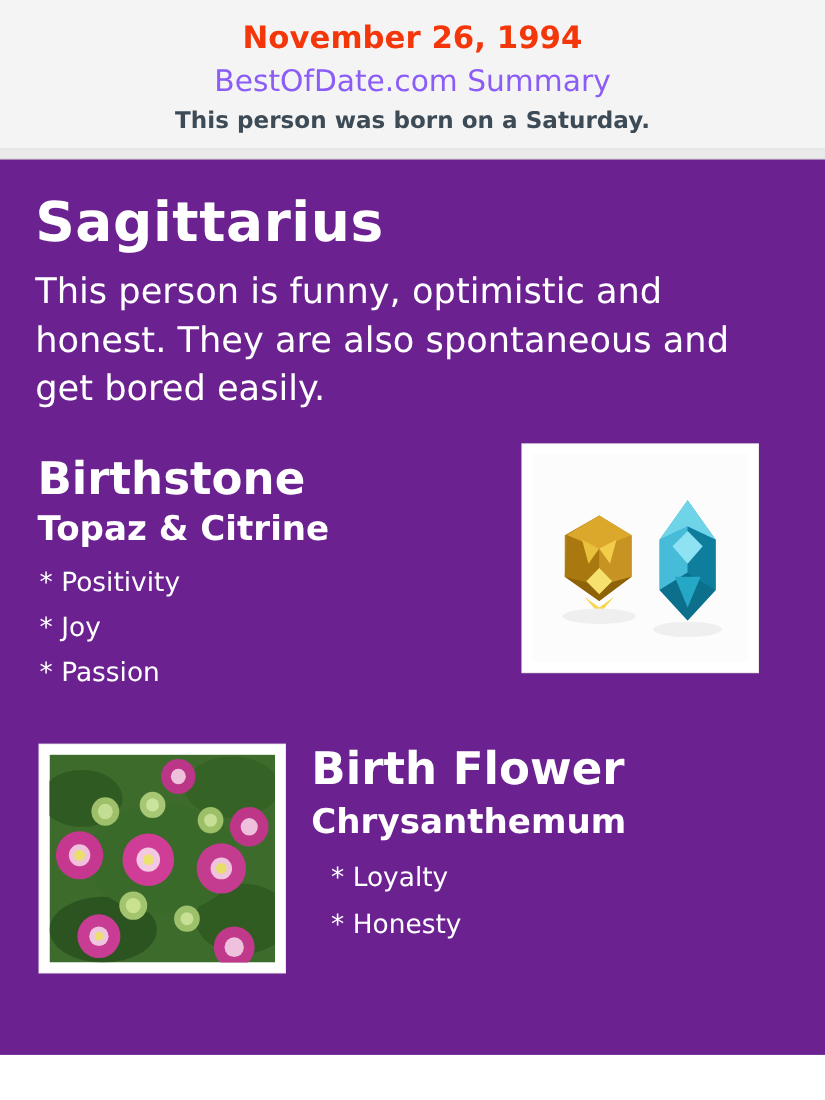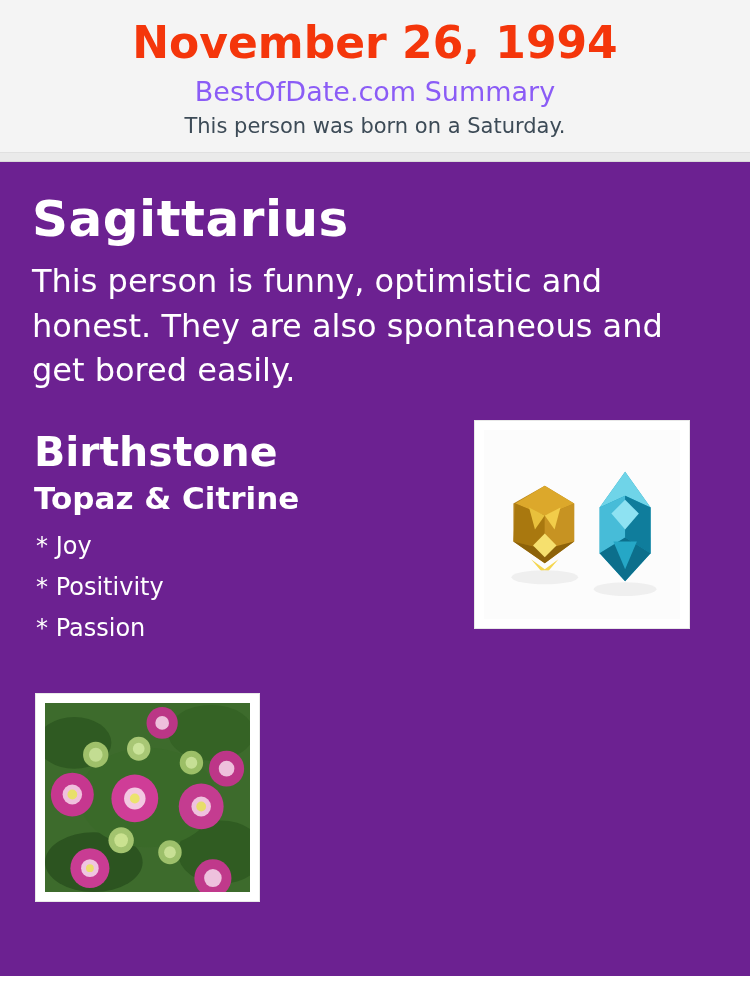--- a/index.html
+++ b/index.html
@@ -20,40 +20,40 @@
     background: #ffffff;
   }
 
   
   .header {
     background: #f4f4f4;
     padding: 20px 0 14px 0;
     text-align: center;
   }
   .header-date {
-    font-size: 44px;
+    font-size: 28px;
     font-weight: bold;
     color: #f4360b;
     letter-spacing: 0px;
     line-height: 1.06;
     margin: 0;
   }
   .header-sub {
     font-size: 27px;
     color: #8b5cf6;
     margin: 10px 0 0 0;
     line-height: 1.1;
     font-weight: normal;
   }
   .header-note {
     font-size: 21px;
     color: #3d4b57;
     margin: 9px 0 0 0;
     line-height: 1.1;
-    font-weight: normal;
+    font-weight: bold;
   }
   .divider {
     height: 8px;
     background: #eaeaea;
     border-top: 1px solid #e0e0e0;
     border-bottom: 1px solid #d9d9d9;
   }
 
   
   .body-panel {
@@ -183,22 +183,22 @@
 
   <div class="body-panel">
 
     <div class="sign-title">Sagittarius</div>
     <div class="sign-desc">This person is funny, optimistic and honest. They are also spontaneous and get bored easily.</div>
 
     <div class="stone-row">
       <div class="stone-text">
         <div class="block-title">Birthstone</div>
         <div class="block-sub">Topaz &amp; Citrine</div>
+        <div class="bullet">* Positivity</div>
         <div class="bullet">* Joy</div>
-        <div class="bullet">* Positivity</div>
         <div class="bullet">* Passion</div>
       </div>
 
       <div class="stone-img">
         <svg class="stone-canvas" viewBox="0 0 200 190" preserveAspectRatio="none">
           <rect x="0" y="0" width="200" height="190" fill="#fcfcfc"></rect>
 
           <g>
             <polygon points="62,56 92,74 92,112 62,134 30,112 30,74" fill="#b8841d"></polygon>
             <polygon points="62,56 92,74 62,86 32,74" fill="#dca82b"></polygon>
@@ -277,16 +277,22 @@
             <circle cx="172" cy="176" r="19" fill="#c0398b"></circle>
             <circle cx="172" cy="176" r="9" fill="#eec1dd"></circle>
           </g>
           <g>
             <circle cx="120" cy="20" r="16" fill="#bb3686"></circle>
             <circle cx="120" cy="20" r="7" fill="#eec0dc"></circle>
           </g>
         </svg>
       </div>
 
+      <div class="flower-text">
+        <div class="block-title">Birth Flower</div>
+        <div class="block-sub">Chrysanthemum</div>
+        <div class="bullet">* Loyalty</div>
+        <div class="bullet">* Honesty</div>
+      </div>
     </div>
 
   </div>
 </div>
 
 </body></html>

